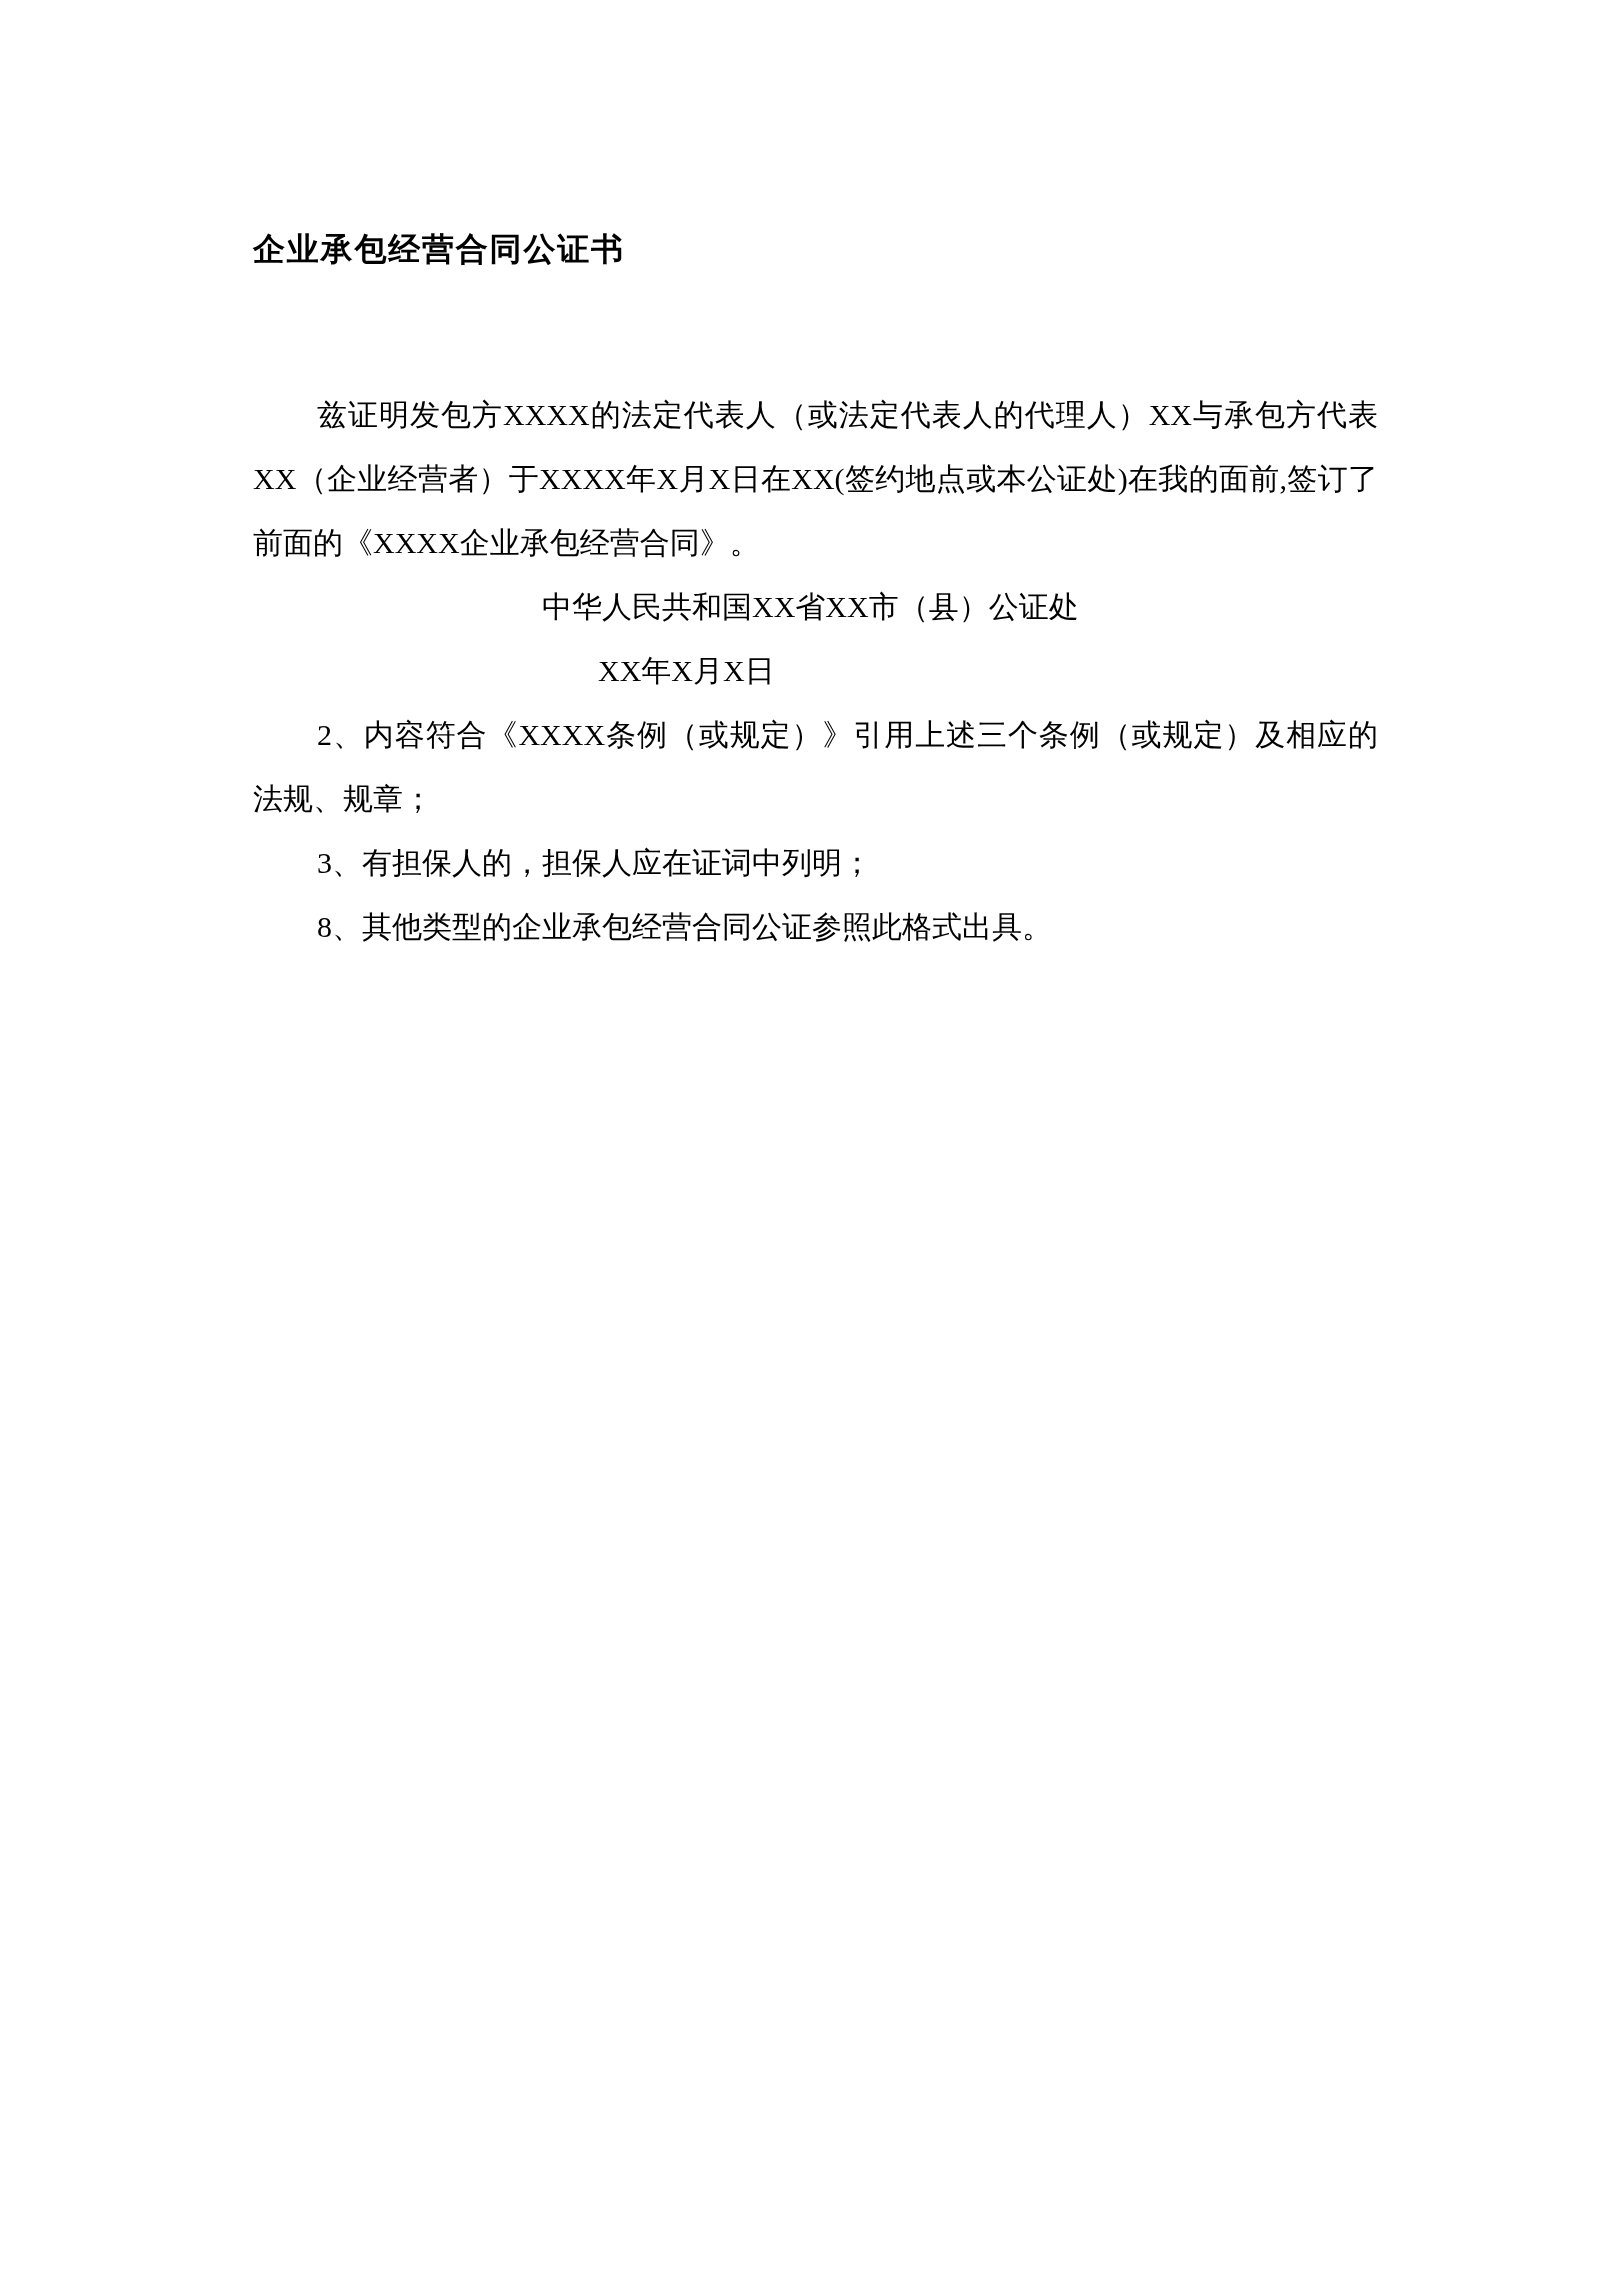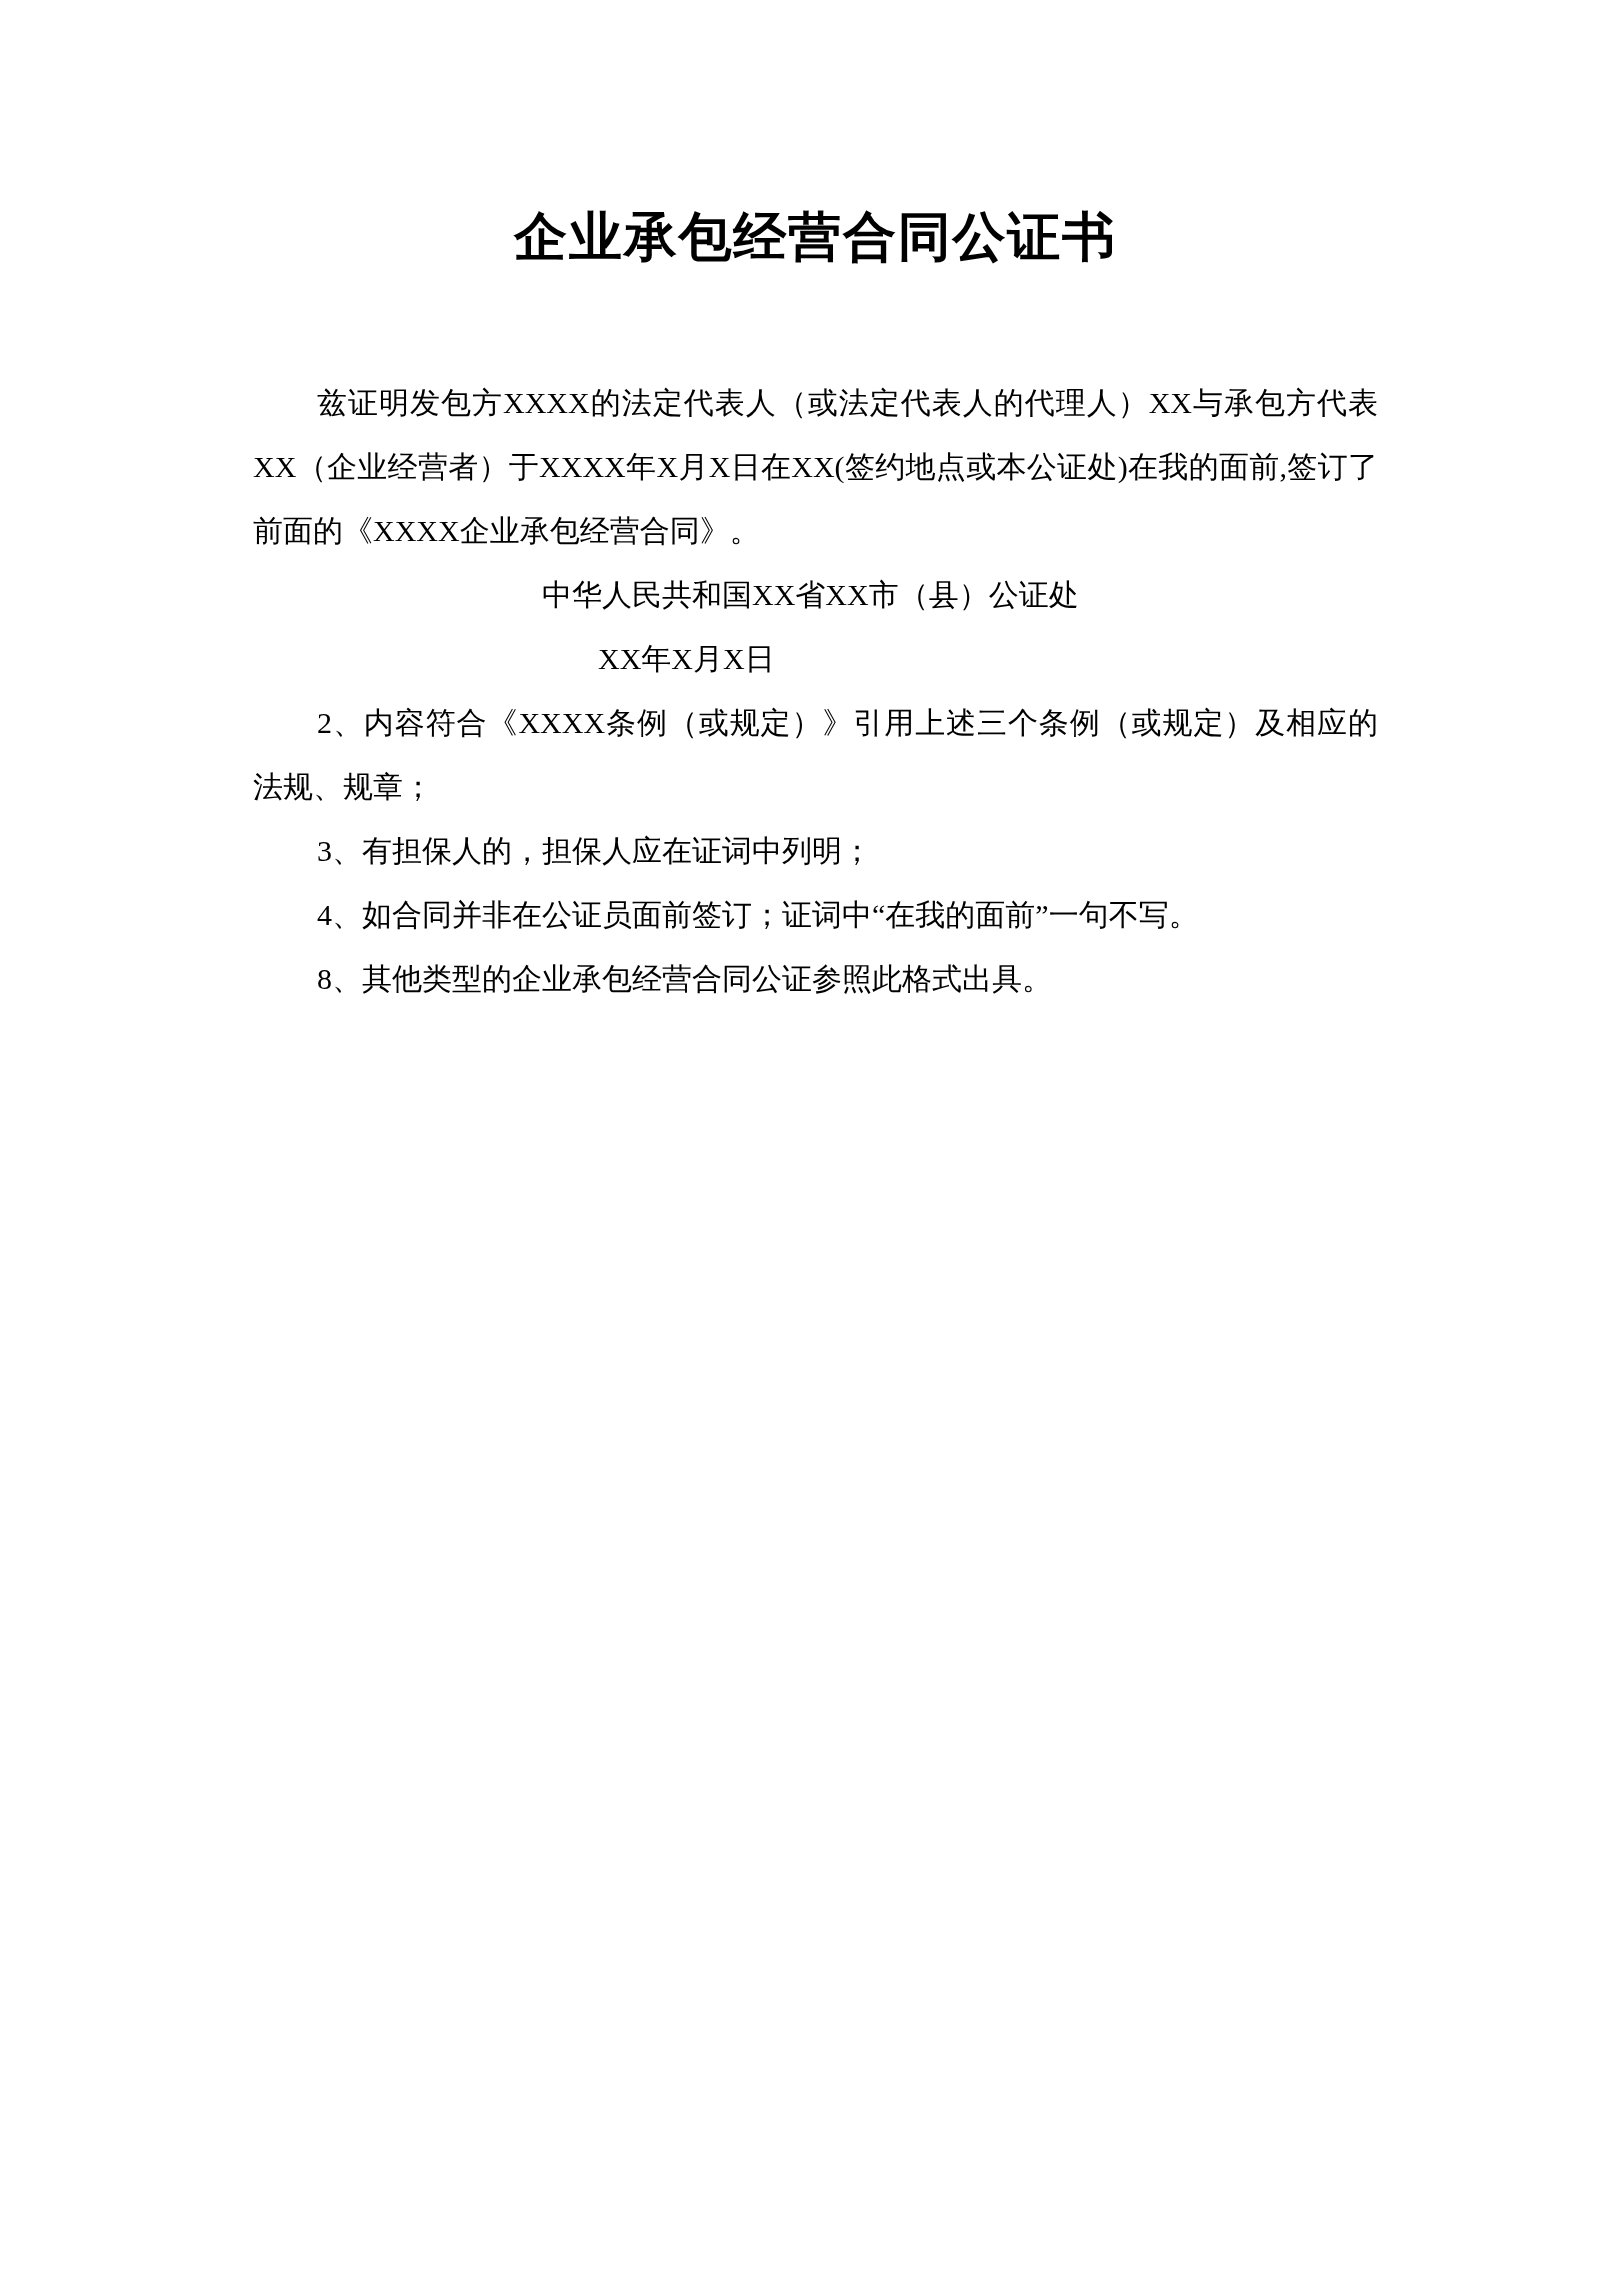--- a/index.html
+++ b/index.html
@@ -13,25 +13,25 @@
     height: 2294px;
     margin: 0 auto;
     background: #ffffff;
     color: #000000;
     box-sizing: border-box;
     padding: 211px 245px 0 253px;
     font-family: "Liberation Serif", "DejaVu Serif", serif;
     overflow: hidden;
   }
   .doc-title {
-    margin: 0 0 107px 0;
-    font-size: 53px;
+    margin: 12px 0 107px 0;
+    font-size: 32px;
     line-height: 53px;
     font-weight: bold;
-    text-align: center;
+    text-align: left;
     letter-spacing: 1.8px;
   }
   p {
     margin: 0;
     font-size: 30px;
     line-height: 64px;
   }
   .para {
     text-align: justify;
     text-justify: inter-character;
@@ -61,18 +61,17 @@
   <p class="sig-office">中华人民共和国XX省XX市（县）公证处</p>
 
 
   <p class="sig-date">XX年X月X日</p>
 
 
   <p class="para indent">2、内容符合《XXXX条例（或规定）》引用上述三个条例（或规定）及相应的法规、规章；</p>
 
   <p class="para indent">3、有担保人的，担保人应在证词中列明；</p>
 
-  <p class="para indent">4、如合同并非在公证员面前签订；证词中“在我的面前”一句不写。</p>
 
   <p class="para indent">8、其他类型的企业承包经营合同公证参照此格式出具。</p>
 
 </div>
 
 
 </body></html>

